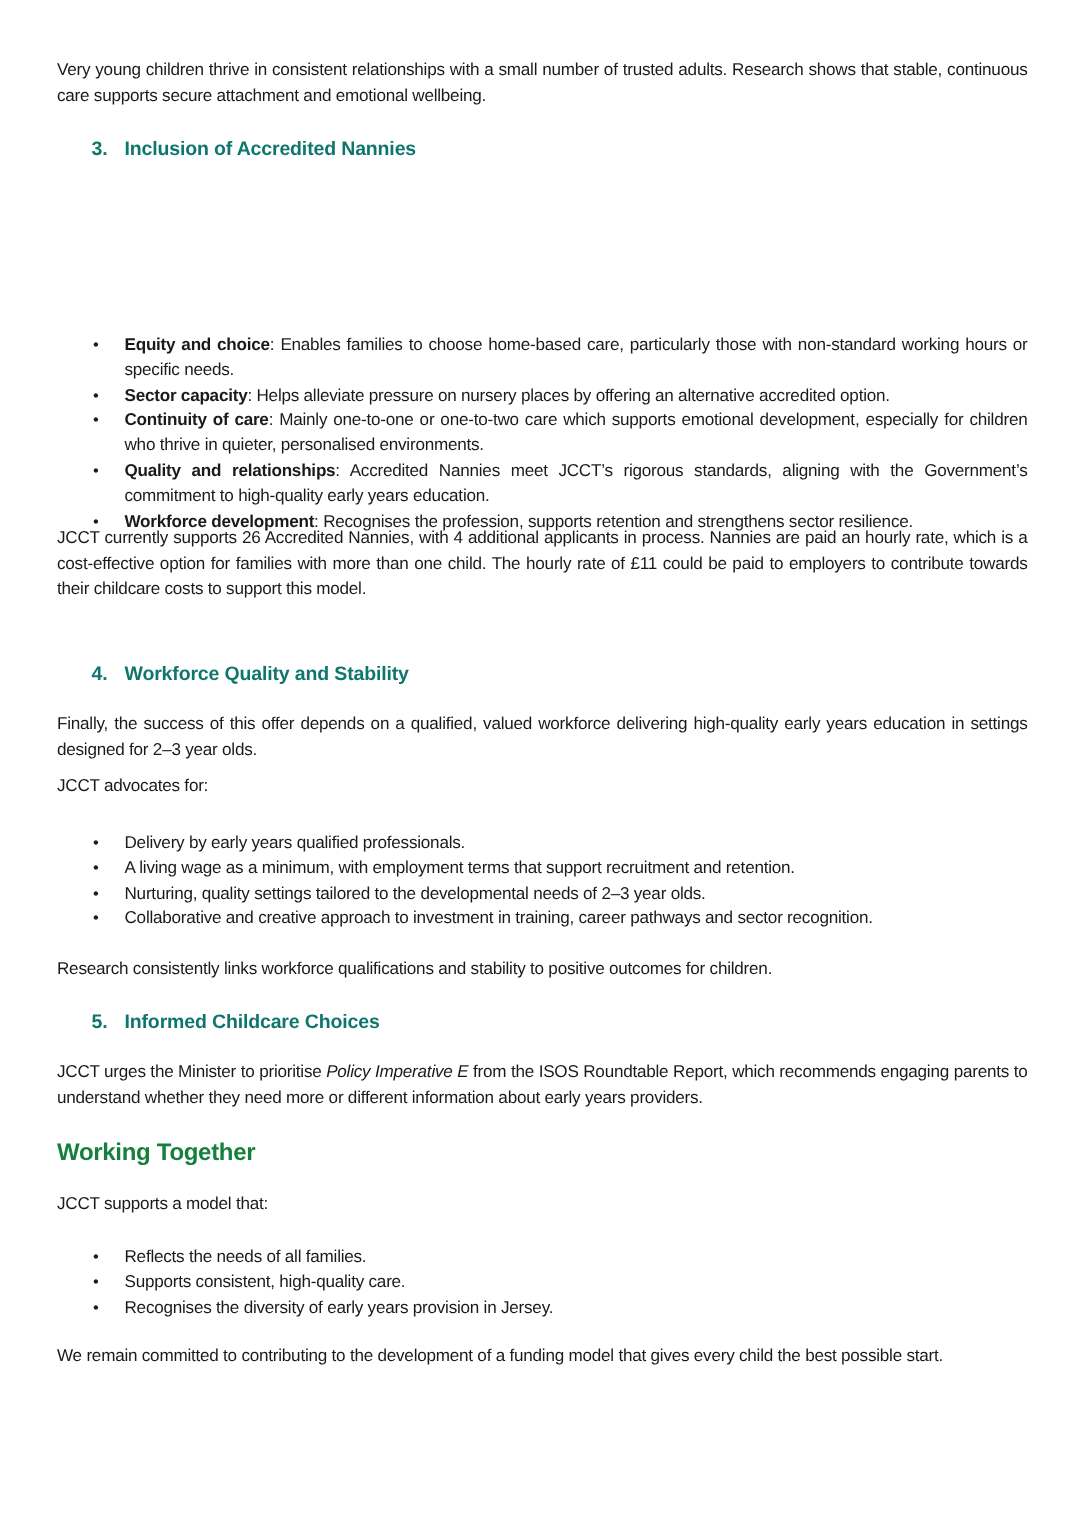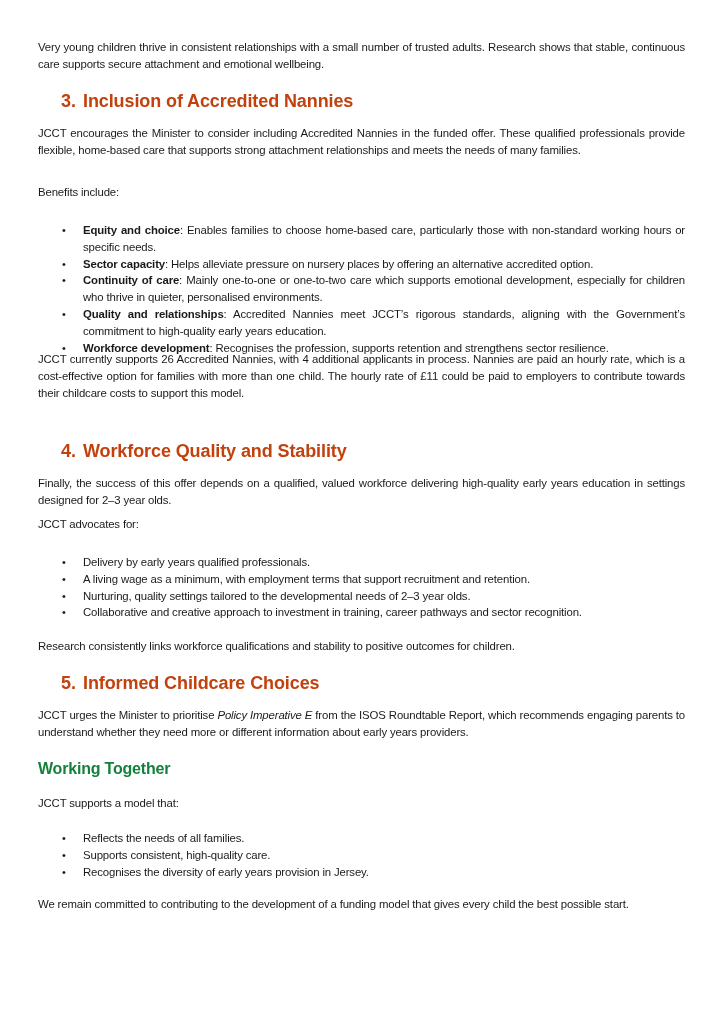--- a/index.html
+++ b/index.html
@@ -9,21 +9,21 @@
     color: #1a1a1a;
   }
   .page { position: relative; width: 726px; height: 1024px; }
   .p {
     position: absolute; left: 38px; width: 647px;
     font-size: 11.4px; line-height: 16.8px; text-align: justify;
     letter-spacing: -0.15px;
   }
   .h3 {
     position: absolute; left: 61px;
-    font-size: 18px; font-weight: bold; color: #c2410c;
+    font-size: 13px; font-weight: bold; color: #0f766e;
     letter-spacing: -0.1px;
   }
   .h3 .num { display: inline-block; width: 22px; }
   .h2 {
     position: absolute; left: 38px;
     font-size: 16px; font-weight: bold; color: #15803d;
     letter-spacing: -0.2px;
   }
   ul.bl {
     position: absolute; left: 38px; width: 647px;
@@ -41,23 +41,21 @@
 <body>
 
 <div class="page">
 
   <div class="p" style="top:39px;">Very young children thrive in consistent relationships with a small number of trusted adults. Research shows that stable, continuous care supports secure attachment and emotional wellbeing.</div>
 
   <div class="h3" style="top:91px;">
     <span class="num">3.</span><span>Inclusion of Accredited Nannies</span>
   </div>
 
-  <div class="p" style="top:125px;">JCCT encourages the Minister to consider including Accredited Nannies in the funded offer. These qualified professionals provide flexible, home-based care that supports strong attachment relationships and meets the needs of many families.</div>
 
-  <div class="p" style="top:184px;">Benefits include:</div>
 
   <ul class="bl" style="top:222px;">
     <li><span class="bullet">•</span><b>Equity and choice</b><span>: Enables families to choose home-based care, particularly those with non-standard working hours or specific needs.</span></li>
     <li><span class="bullet">•</span><b>Sector capacity</b><span>: Helps alleviate pressure on nursery places by offering an alternative accredited option.</span></li>
     <li><span class="bullet">•</span><b>Continuity of care</b><span>: Mainly one-to-one or one-to-two care which supports emotional development, especially for children who thrive in quieter, personalised environments.</span></li>
     <li><span class="bullet">•</span><b>Quality and relationships</b><span>: Accredited Nannies meet JCCT’s rigorous standards, aligning with the Government’s commitment to high-quality early years education.</span></li>
     <li><span class="bullet">•</span><b>Workforce development</b><span>: Recognises the profession, supports retention and strengthens sector resilience.</span></li>
   </ul>
 
   <div class="p" style="top:351px;">JCCT currently supports 26 Accredited Nannies, with 4 additional applicants in process. Nannies are paid an hourly rate, which is a cost-effective option for families with more than one child. The hourly rate of £11 could be paid to employers to contribute towards their childcare costs to support this model.</div>

